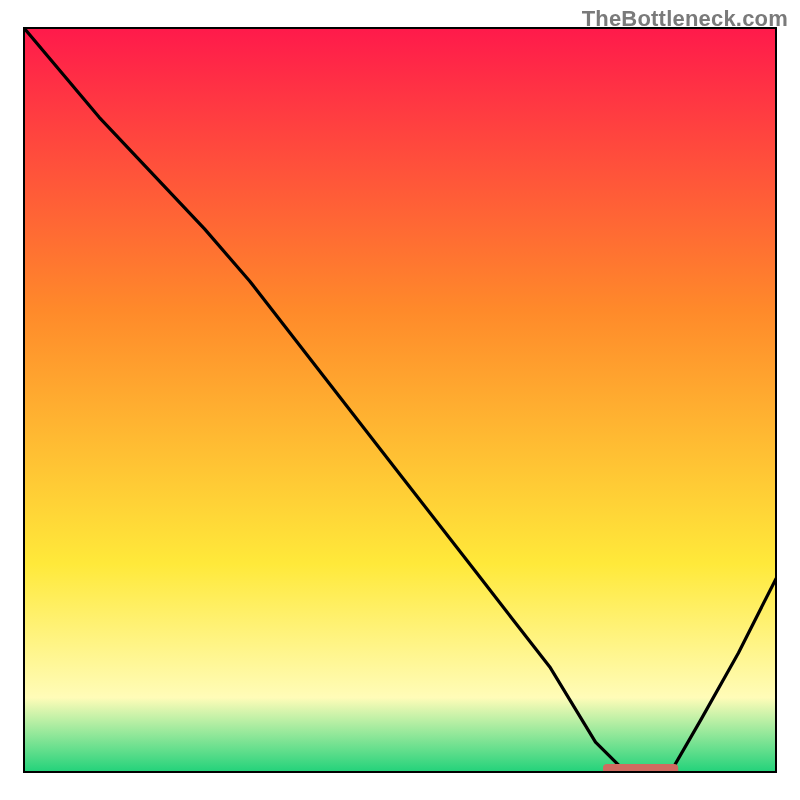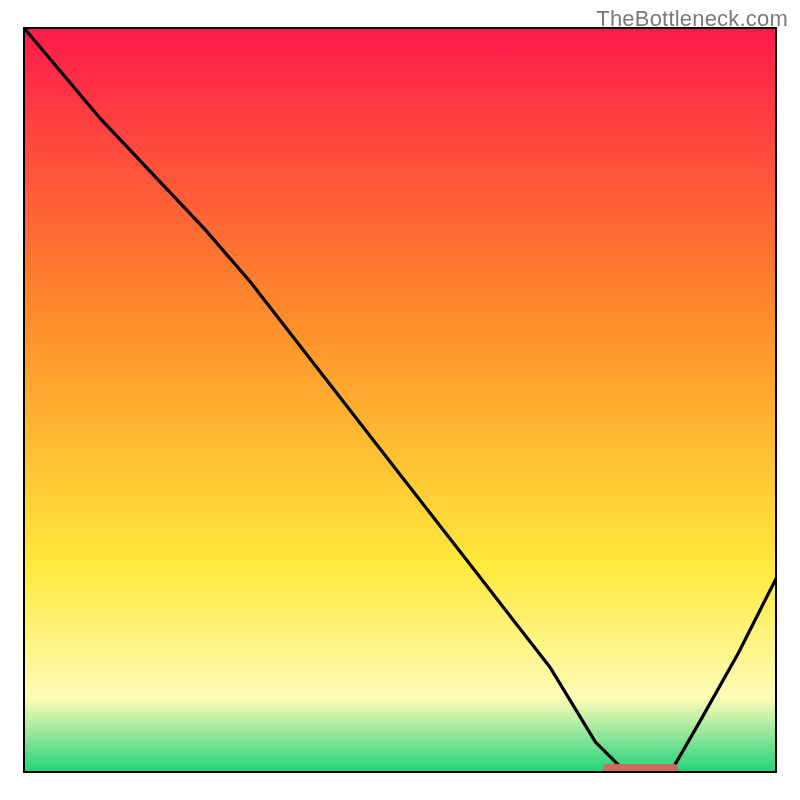--- a/index.html
+++ b/index.html
@@ -14,21 +14,21 @@
   .wrap {
     position: relative;
     width: 800px;
     height: 800px;
   }
   .attribution {
     position: absolute;
     top: 6px;
     right: 12px;
     font-size: 22px;
-    font-weight: 400;
+    font-weight: 700;
     color: #7a7a7a;
     letter-spacing: 0.2px;
   }
   svg {
     display: block;
   }
   .plot-border {
     fill: none;
     stroke: #000;
     stroke-width: 2;

